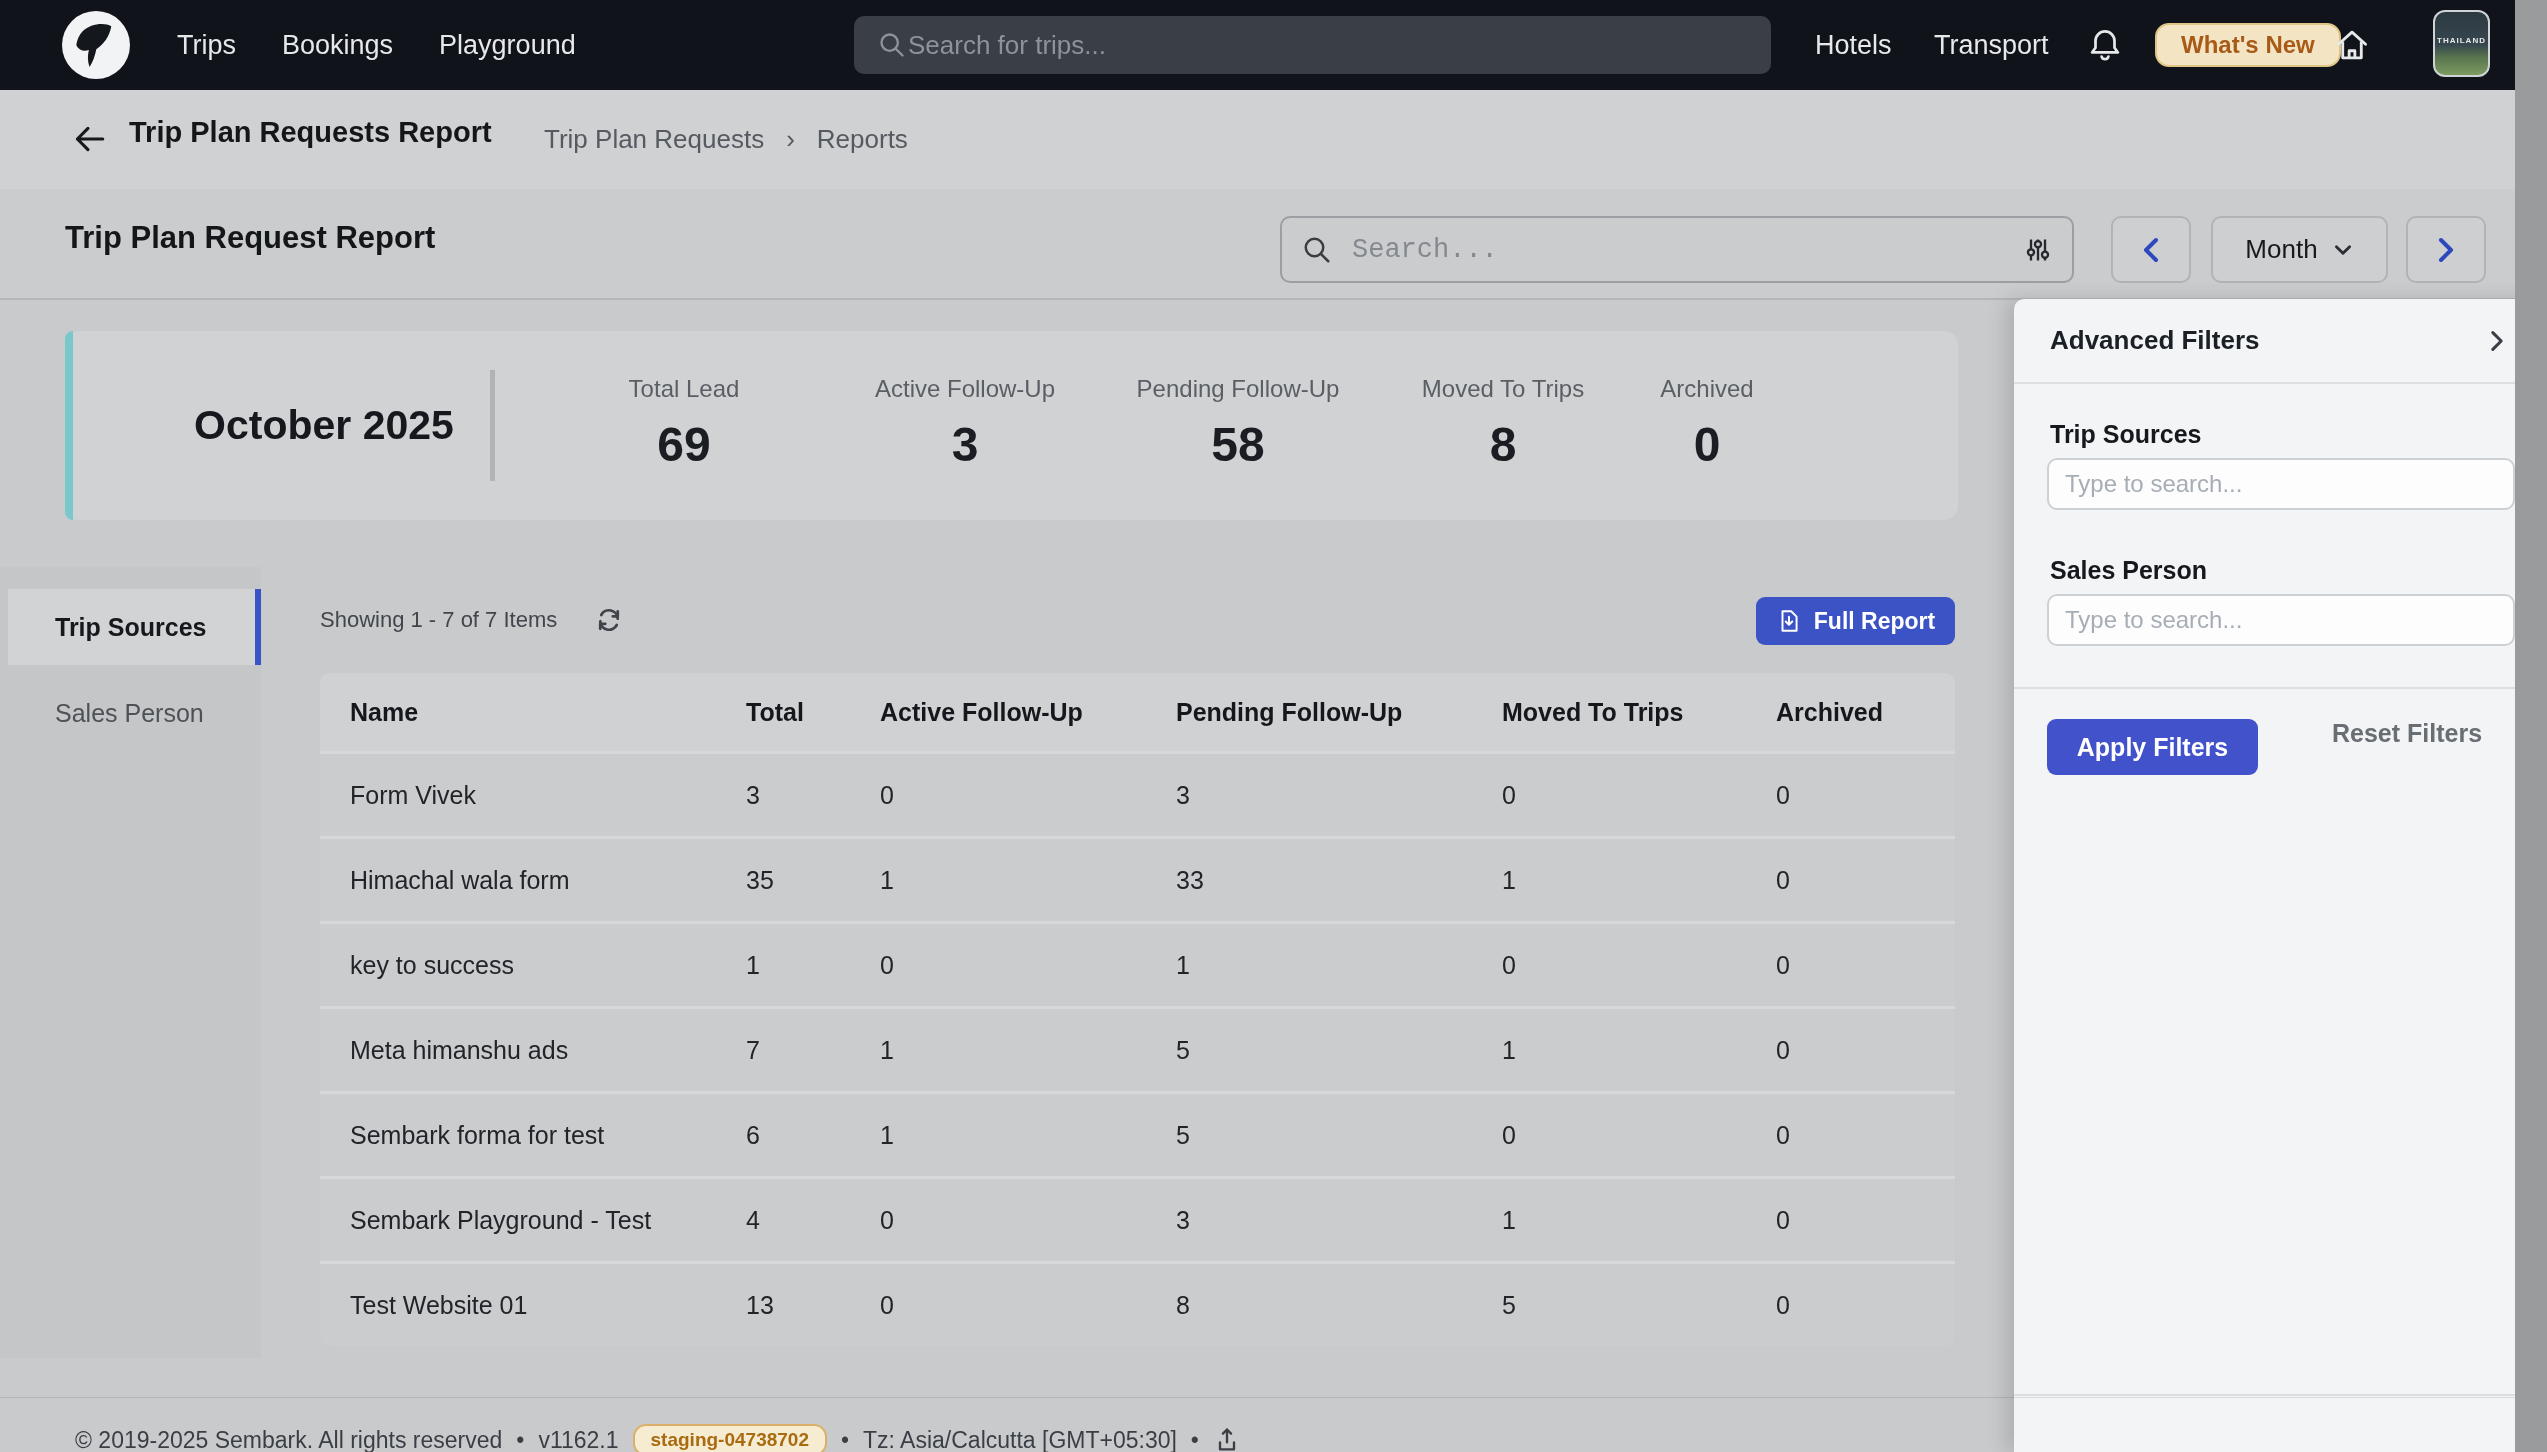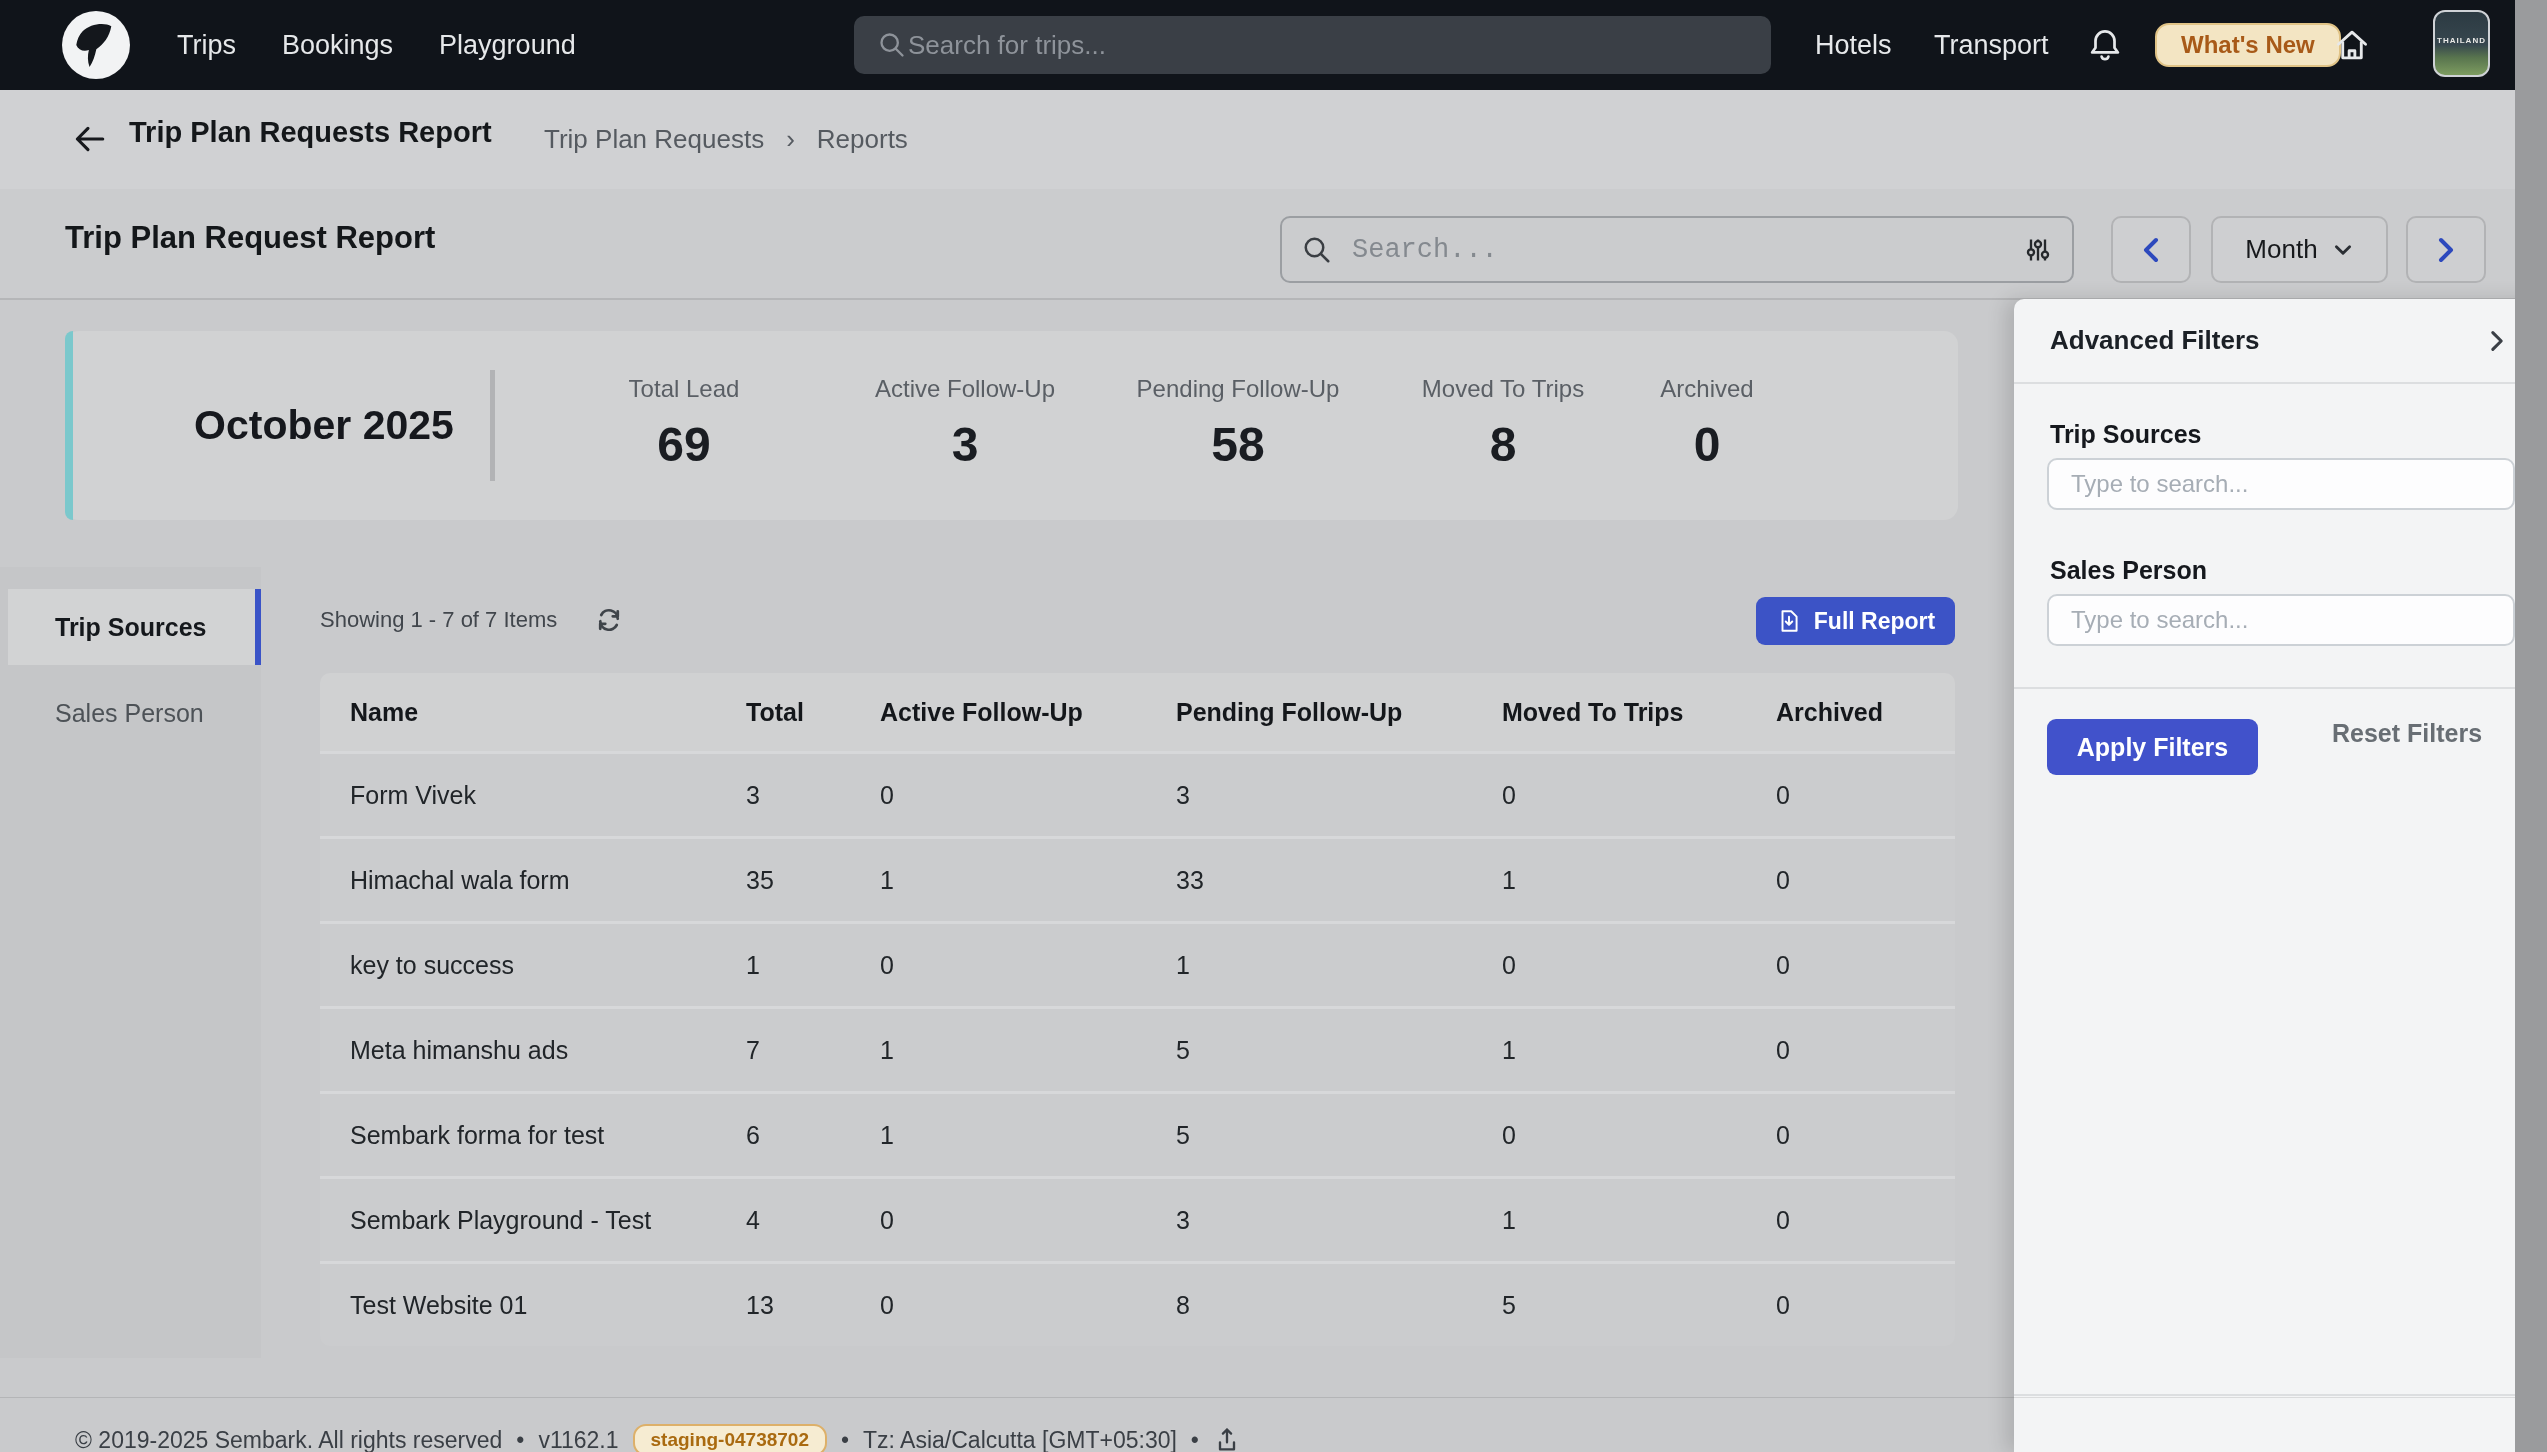--- a/index.html
+++ b/index.html
@@ -86,21 +86,21 @@
   th.first,td.first{padding-left:30px;}
   
   .drawer{position:absolute;left:2014px;top:299px;width:533px;height:1154px;background:#f3f4f5;
       border-radius:10px 0 0 0;box-shadow:-8px 0 20px rgba(0,0,0,0.14);}
   .drawer-head{position:absolute;left:0;top:0;width:100%;height:85px;border-bottom:2px solid #dcdee0;
       box-sizing:border-box;cursor:pointer;}
   .drawer-head .t{position:absolute;left:36px;top:26px;font-size:26px;font-weight:600;color:#1b2026;}
   .drawer-head svg{position:absolute;right:36px;top:28px;}
   .f-label{position:absolute;left:36px;font-size:25px;font-weight:bold;color:#15181d;}
   .f-input{position:absolute;left:33px;width:468px;height:52px;background:#fdfdfe;
-      border:2px solid #ccd1d6;border-radius:10px;box-sizing:border-box;padding:0 22px;
+      border:2px solid #ccd1d6;border-radius:10px;box-sizing:border-box;padding:0 16px;
       font-size:24px;color:#34383d;font-family:inherit;outline:none;}
   .f-input::placeholder{color:#a6adb5;}
   .f-div{position:absolute;left:0;width:100%;height:2px;background:#dcdee0;}
   .apply-btn{position:absolute;left:33px;top:420px;width:211px;height:56px;background:#4152cb;
       border-radius:9px;color:#fff;font-size:25px;font-weight:bold;display:flex;align-items:center;
       justify-content:center;cursor:pointer;}
   .reset-btn{position:absolute;left:318px;top:420px;height:56px;display:flex;align-items:flex-start;
       font-size:25px;font-weight:600;color:#686e74;cursor:pointer;}
   .drawer-scroll{position:absolute;left:520px;top:0;width:13px;height:1154px;background:#e7e8e9;}
   

